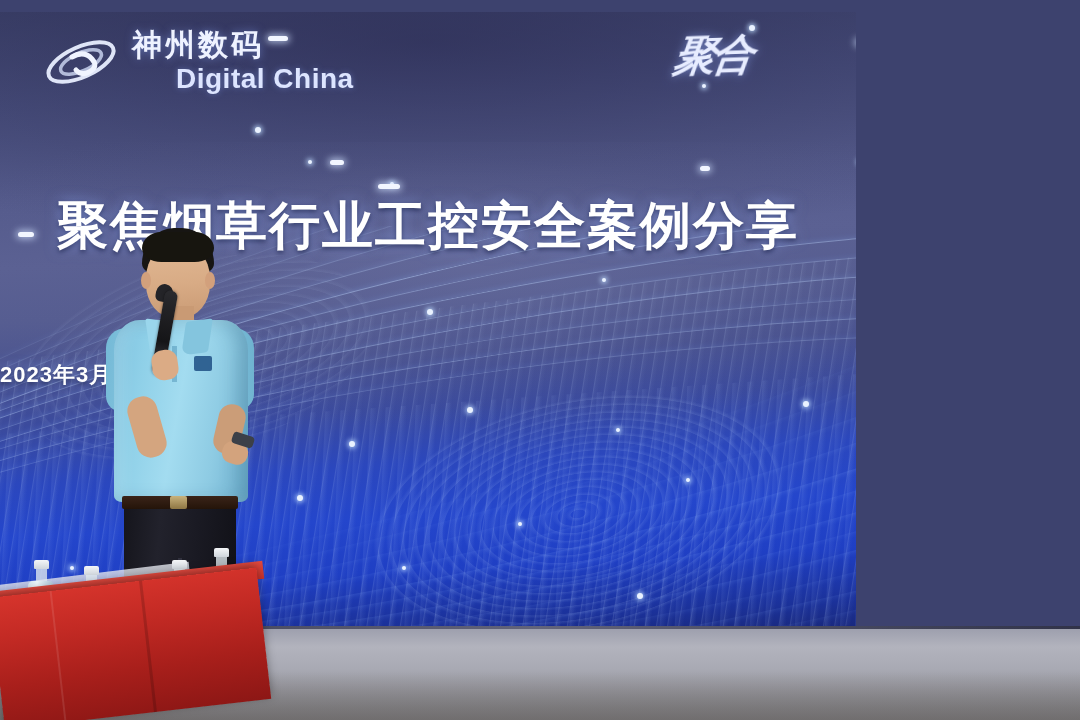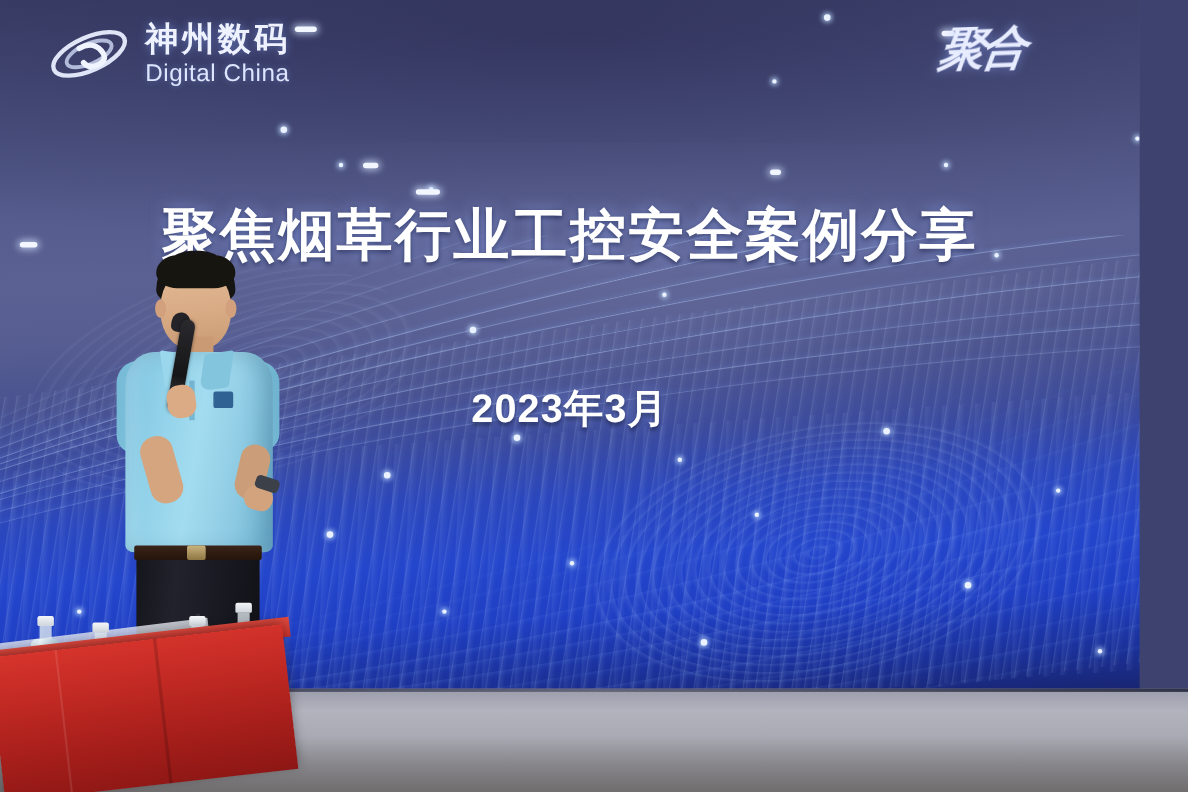--- a/index.html
+++ b/index.html
@@ -13,22 +13,22 @@
     position: relative;
     width: 1080px;
     height: 720px;
     overflow: hidden;
     background: #3d426e;
   }
 
   
   .led-screen {
     position: absolute;
-    left: 0; top: 0;
-    width: 1036px;
+    left: 0; top: 12px;
+    width: 856px;
     height: 630px;
     overflow: hidden;
     background:
       linear-gradient(177deg,
         #3a3f68 0%,
         #474d7c 14%,
         #555b8c 28%,
         #5b6193 38%,
         #565d91 46%,
         #4a5390 54%,
@@ -174,23 +174,23 @@
     font-size: 51px;
     font-weight: bold;
     letter-spacing: 2px;
     text-shadow: 0 0 14px rgba(150,175,255,0.55), 0 2px 5px rgba(10,14,45,0.75);
     white-space: nowrap;
   }
   .slide-date {
     position: absolute;
     left: 0; right: 0;
     top: 348px;
-    text-align: center;
+    text-align: left;
     color: #ffffff;
-    font-size: 36px;
+    font-size: 22px;
     font-weight: bold;
     letter-spacing: 1px;
     text-shadow: 0 0 12px rgba(150,175,255,0.5), 0 2px 4px rgba(10,14,45,0.7);
   }
   .slide-company {
     position: absolute;
     left: 0; right: 0;
     top: 450px;
     text-align: center;
     color: #ffffff;
@@ -212,25 +212,26 @@
   .brand-words { line-height: 1; }
   .brand-cn {
     color: #eef2ff;
     font-size: 30px;
     font-weight: bold;
     letter-spacing: 3px;
     text-shadow: 0 0 8px rgba(140,170,255,0.5);
   }
   .brand-en {
     color: #dde5ff;
-    font-size: 22px;
-    font-weight: normal;
+    font-size: 28px;
+    font-weight: bold;
     letter-spacing: 0.5px;
     margin-top: 5px;
     text-shadow: 0 0 6px rgba(140,170,255,0.4);
+    margin-left: 44px;
   }
 
   
   .event-slogan {
     position: absolute;
     right: 28px; top: 16px;
     text-align: right;
   }
   .slogan-brush {
     color: #e7ecff;

